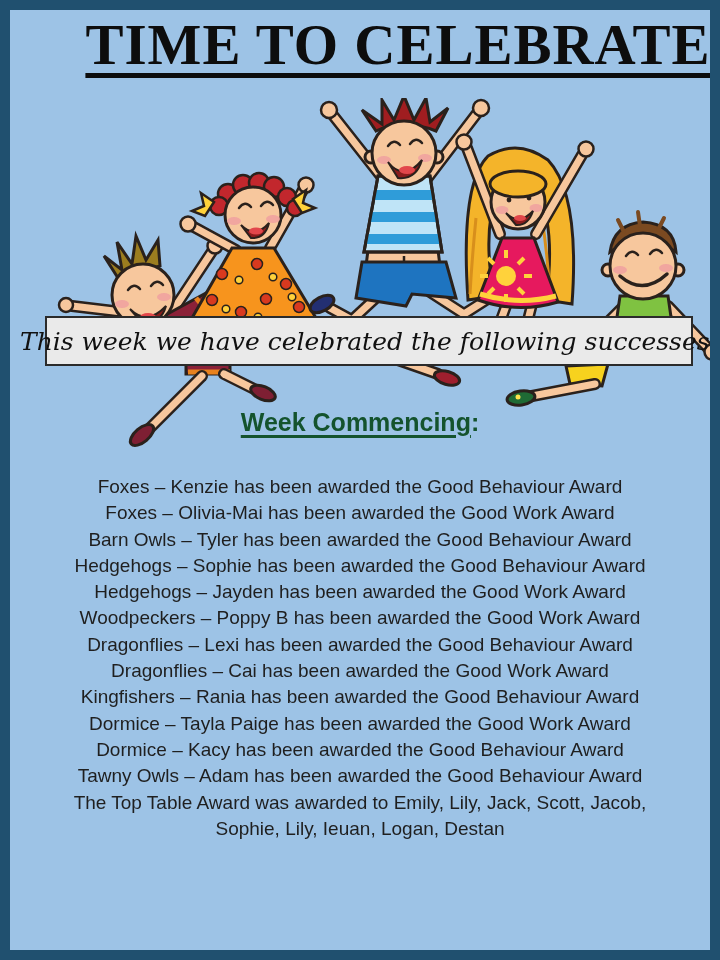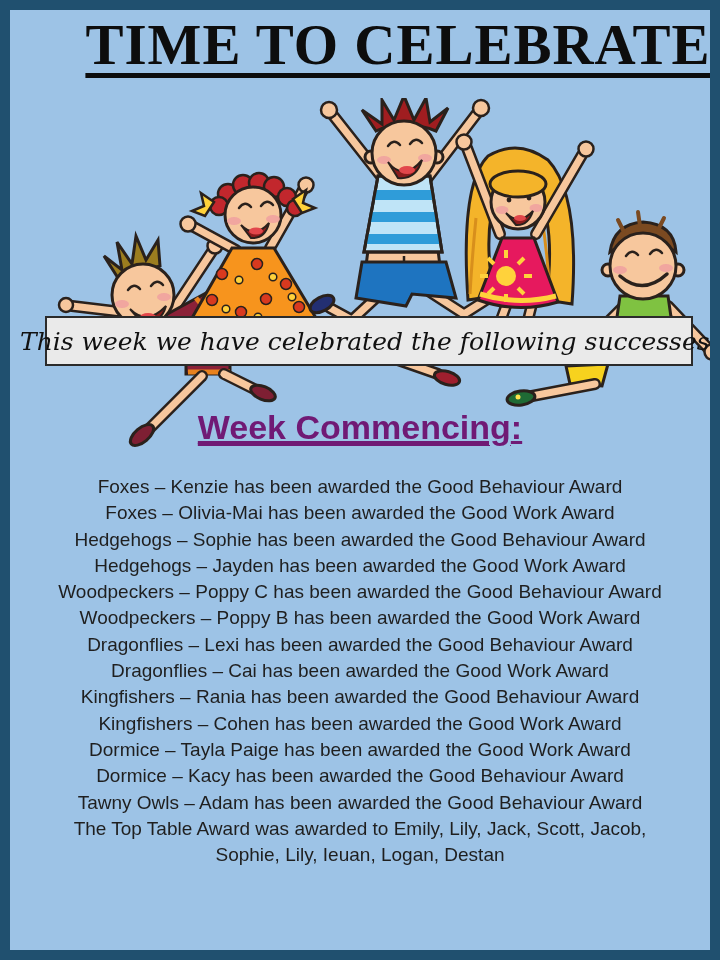--- a/index.html
+++ b/index.html
@@ -32,23 +32,22 @@
     z-index:3;
     display:flex;align-items:center;justify-content:center;
   }
   .banner-text{
     font-family:"DejaVu Serif",serif;
     font-style:italic;font-size:25px;color:#111;
     white-space:nowrap;
   }
   .heading{
     position:absolute;top:398px;left:0;width:100%;
-    text-align:center;font-size:34px;font-weight:bold;color:#701a75;
+    text-align:center;font-size:25px;font-weight:bold;color:#14532d;
     z-index:2;
-    text-decoration:underline;
   }
   .heading .hl{
     text-decoration:underline;
     text-decoration-thickness:3px;
     text-underline-offset:4px;
   }
   .awards{
     position:absolute;top:464px;left:45px;right:45px;
     text-align:center;
     font-size:19px;line-height:26.3px;color:#1F1F1F;
@@ -259,27 +258,26 @@
 
   <div class="banner">
     <span class="banner-text">This week we have celebrated the following successes:</span>
   </div>
 
   <div class="heading"><span class="hl">Week Commencing</span><span>:</span></div>
 
   <div class="awards">
       <div>Foxes – Kenzie has been awarded the Good Behaviour Award</div>
       <div>Foxes – Olivia-Mai has been awarded the Good Work Award</div>
+      <div>Barn Owls – Tyler has been awarded the Good Behaviour Award</div>
       <div>Hedgehogs – Sophie has been awarded the Good Behaviour Award</div>
       <div>Hedgehogs – Jayden has been awarded the Good Work Award</div>
-      <div>Woodpeckers – Poppy C has been awarded the Good Behaviour Award</div>
       <div>Woodpeckers – Poppy B has been awarded the Good Work Award</div>
       <div>Dragonflies – Lexi has been awarded the Good Behaviour Award</div>
       <div>Dragonflies – Cai has been awarded the Good Work Award</div>
       <div>Kingfishers – Rania has been awarded the Good Behaviour Award</div>
-      <div>Kingfishers – Cohen has been awarded the Good Work Award</div>
       <div>Dormice – Tayla Paige has been awarded the Good Work Award</div>
       <div>Dormice – Kacy has been awarded the Good Behaviour Award</div>
       <div>Tawny Owls – Adam has been awarded the Good Behaviour Award</div>
       <div>The Top Table Award was awarded to Emily, Lily, Jack, Scott, Jacob, Sophie, Lily, Ieuan, Logan, Destan</div>
     </div>
 
 </div>
 
 </body></html>

